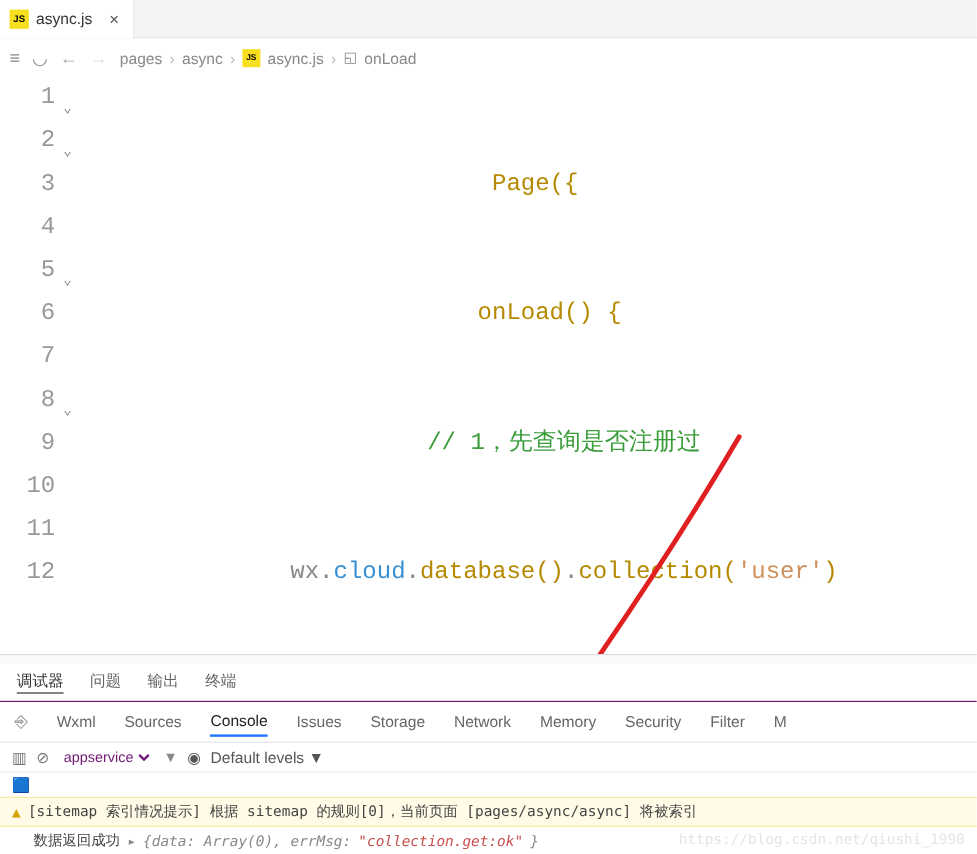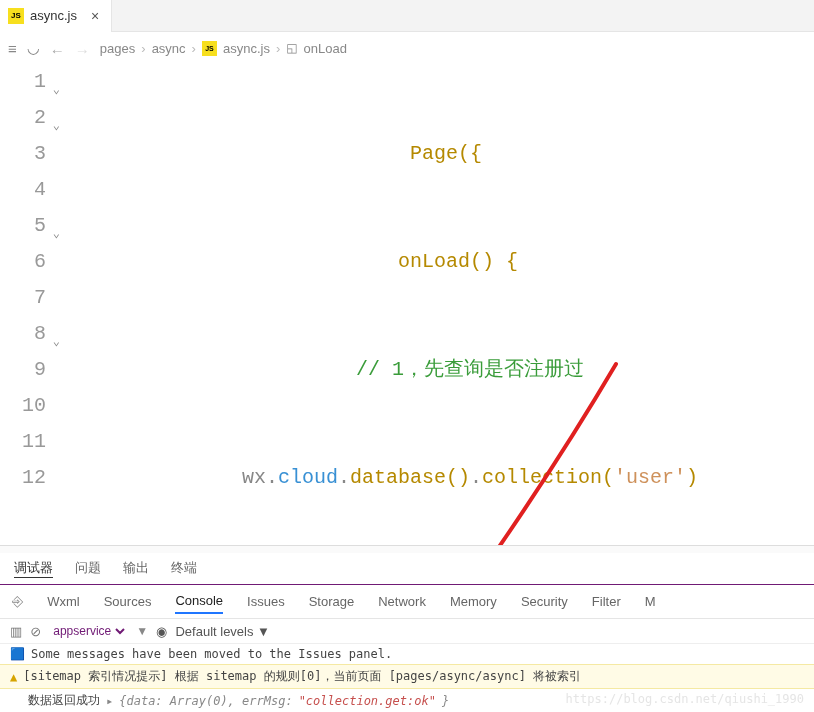--- a/index.html
+++ b/index.html
@@ -164,21 +164,20 @@
   <span class="cb-icon">⊘</span>
   <select><option>appservice</option></select>
   <span style="color:#888;">▼</span>
   <span class="eye">◉</span>
   <span class="levels">Default levels ▼</span>
 </div>
 
 <div class="console-logs" style="position:relative;">
   <div class="log-line info">
     <span class="dot">🟦</span>
-    <span class="msg">Some messages have been moved to the Issues panel.</span>
   </div>
   <div class="log-line warn">
     <span class="dot">▲</span>
     <span class="msg">[sitemap 索引情况提示] 根据 sitemap 的规则[0]，当前页面 [pages/async/async] 将被索引</span>
   </div>
   <div class="log-line">
     <span style="width:12px;"></span>
     <span class="msg">数据返回成功</span>
     <span style="color:#888;">▸</span>
     <span class="log-gray">{data: Array(0), errMsg: </span>

